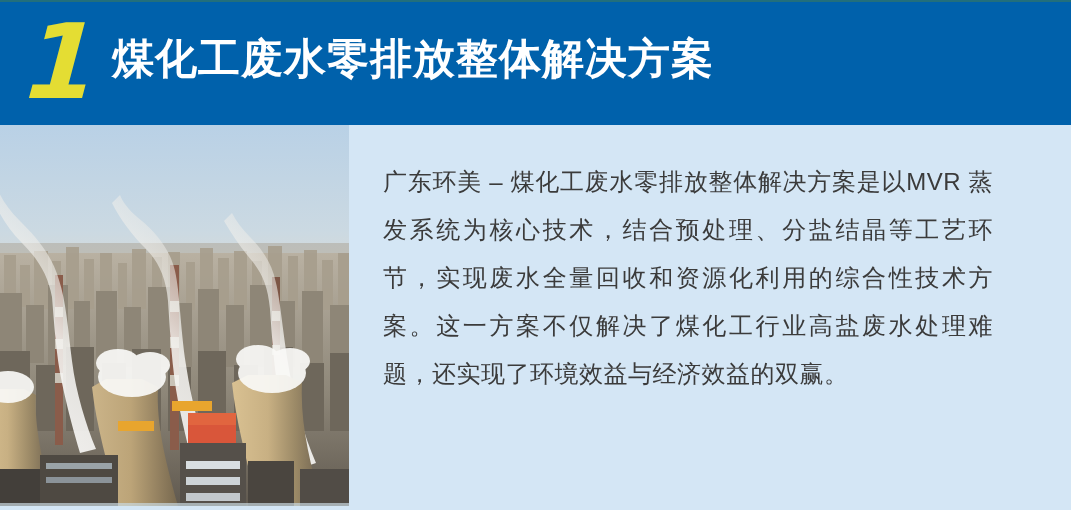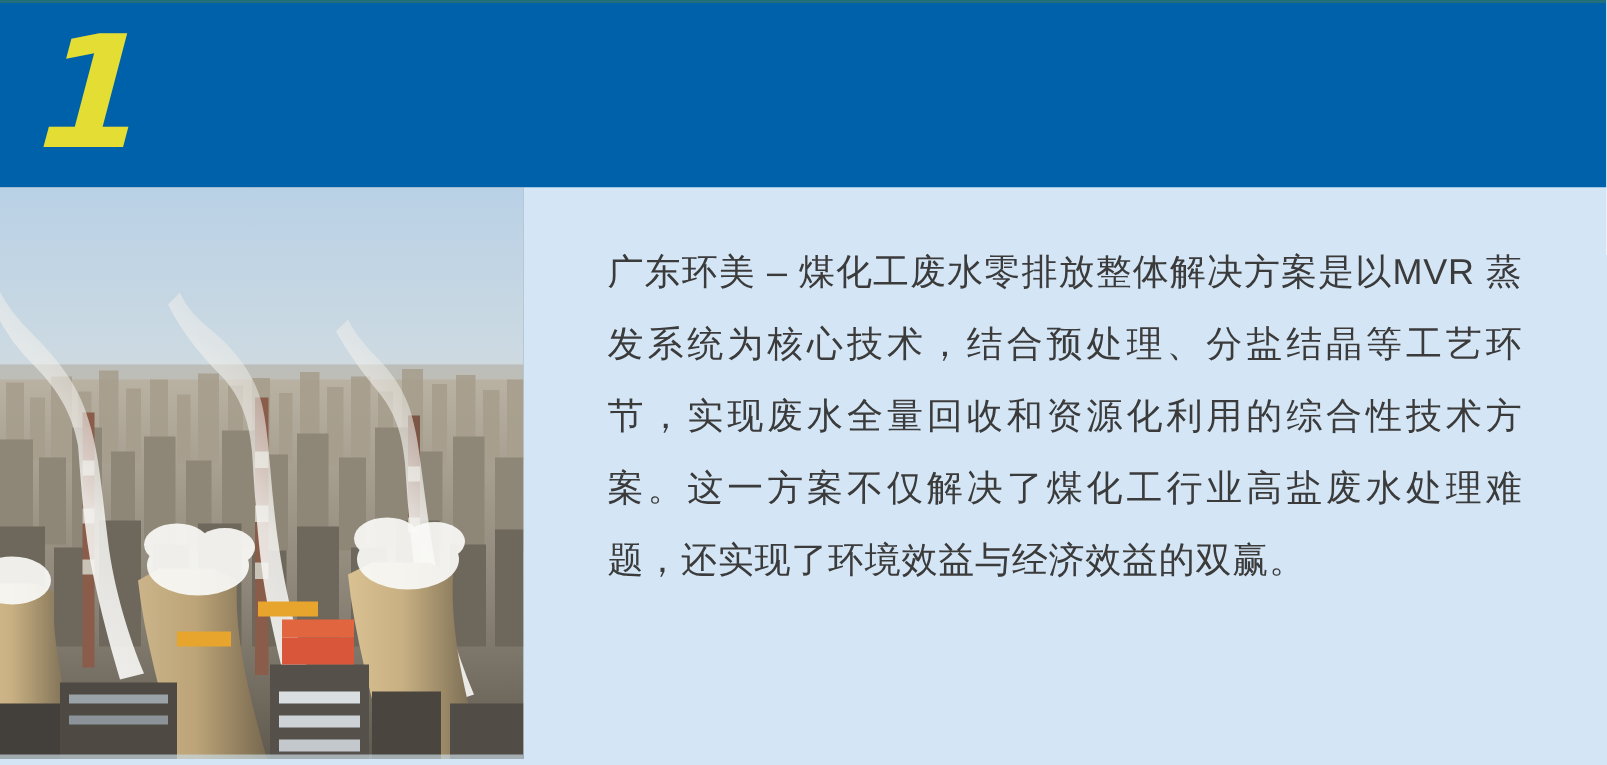--- a/index.html
+++ b/index.html
@@ -79,40 +79,41 @@
     width: 349px;
     height: 381px;
     overflow: hidden;
     background: #9aa4ae;
   }
   #photo svg { display: block; }
 
   
   #body-text {
     position: absolute;
-    left: 405px;
+    left: 383px;
     top: 33px;
     width: 610px;
     font-size: 24px;
     line-height: 48px;
     color: #3B3B3B;
     letter-spacing: .5px;
     text-align: justify;
     text-justify: inter-character;
     font-weight: 400;
   }
 </style>
 </head>
 <body>
 
 <div id="page">
 
   <div id="header-bar">
     <div id="header-topline"></div>
     <div id="section-number">1</div>
+    <div id="header-title">煤化工废水零排放整体解决方案</div>
   </div>
 
   <div id="content-area">
 
     <div id="photo">
       <svg width="349" height="381" viewBox="0 0 349 381" xmlns="http://www.w3.org/2000/svg">
         <defs>
           <linearGradient id="skyGrad" x1="0" y1="0" x2="0" y2="1">
             <stop offset="0%" stop-color="#B9D1E6"></stop>
             <stop offset="28%" stop-color="#CBD9E2"></stop>

